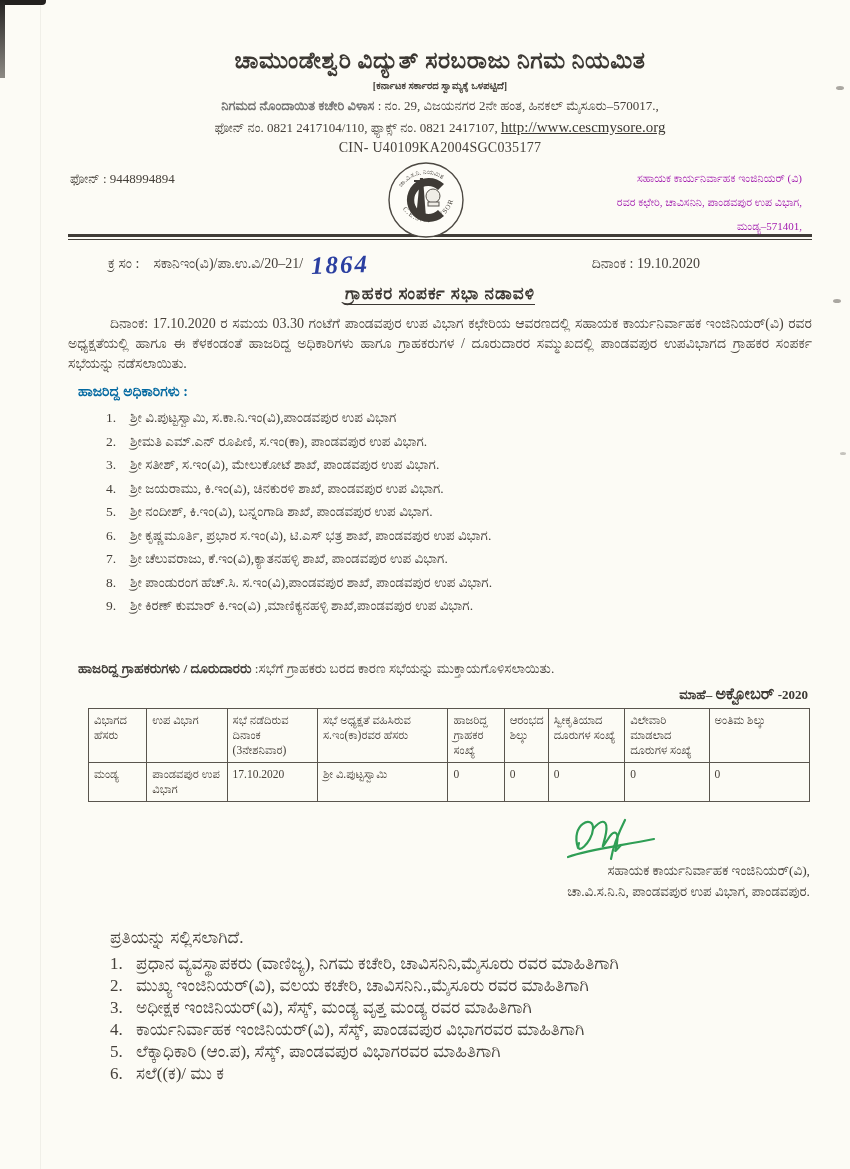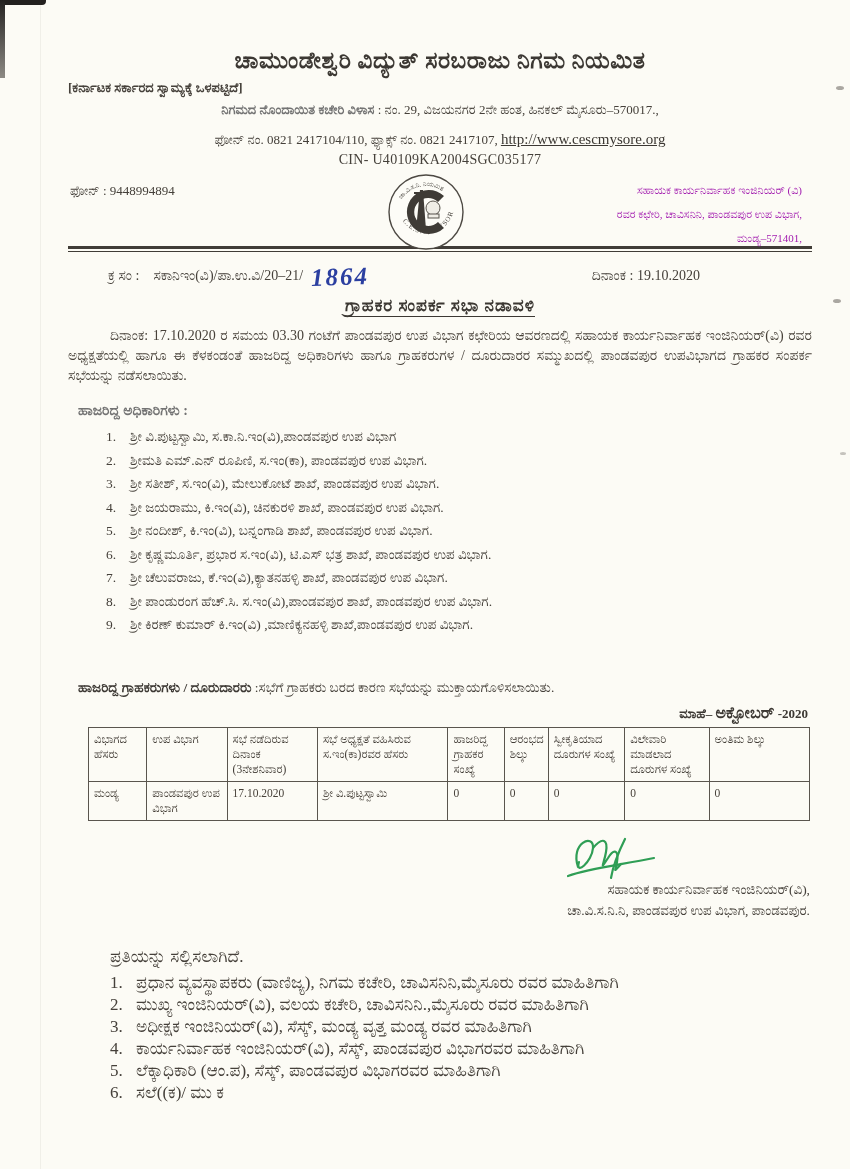--- a/index.html
+++ b/index.html
@@ -10,24 +10,24 @@
   .edge-left{position:absolute;left:0;top:0;width:5px;height:78px;background:linear-gradient(#23211f,#8d8a84);}
   .fold-line{position:absolute;left:40px;top:0;width:1px;height:1169px;background:rgba(90,85,75,0.07);}
   .mark{position:absolute;background:rgba(70,65,60,0.45);border-radius:50%;}
   .m1{left:836px;top:86px;width:8px;height:4px;}
   .m2{left:833px;top:299px;width:8px;height:4px;}
   .m3{left:840px;top:452px;width:6px;height:3px;background:rgba(70,65,60,0.3);}
 
   .content{position:absolute;left:68px;top:0;width:744px;}
 
   .org-name{margin-top:48px;text-align:center;font-size:23px;font-weight:bold;color:#3c3833;letter-spacing:0.5px;}
-  .govt-note{text-align:left;font-size:13px;font-weight:bold;margin-top:6px;}
+  .govt-note{text-align:center;font-size:10px;font-weight:bold;margin-top:6px;}
   .addr-line{text-align:center;font-size:13px;margin-top:6px;}
   .addr-line b{color:#737373;}
-  .phone-line{text-align:center;font-size:13px;margin-top:13px;}
+  .phone-line{text-align:center;font-size:13px;margin-top:5px;}
   .website{font-size:15px;text-decoration:underline;color:#3c3833;}
   .cin-line{text-align:center;font-size:14px;margin-top:4px;letter-spacing:0.3px;}
 
   .contact-row{position:relative;margin-top:8px;height:58px;}
   .contact-left{position:absolute;left:2px;top:2px;font-size:13px;line-height:26px;}
   .contact-left .email{font-size:15px;}
   .office-block{position:absolute;right:10px;top:2px;text-align:right;font-size:11px;line-height:24px;color:#a21caf;}
   .logo{position:absolute;left:318px;top:-4px;width:80px;height:80px;z-index:3;}
 
   .rule{margin-top:12px;border-top:3px solid #403c37;border-bottom:1.5px solid #403c37;height:2px;}
@@ -36,21 +36,21 @@
   .ref-left{display:flex;align-items:flex-start;}
   .ref-label{margin-right:14px;}
   .handwritten{font-family:"Liberation Serif",serif;font-style:italic;color:#2b3fa0;font-size:25px;font-weight:bold;line-height:18px;margin-left:8px;transform:rotate(-2deg);letter-spacing:2px;}
   .ref-right{padding-right:112px;}
 
   .doc-title{text-align:center;font-size:17px;font-weight:bold;color:#3c3833;margin-top:10px;}
   .doc-title span{border-bottom:1.5px solid #3c3833;padding-bottom:1px;letter-spacing:1px;}
 
   .para{margin-top:10px;font-size:14px;line-height:20px;text-align:justify;text-indent:42px;color:#474139;}
 
-  .sub-head{margin-top:17px;margin-left:10px;font-size:14px;font-weight:bold;color:#737373;}
+  .sub-head{margin-top:10px;margin-left:10px;font-size:14px;font-weight:bold;color:#0369a1;}
 
   .olist{margin-top:10px;margin-left:38px;font-size:13.5px;}
   .list-row{display:flex;margin-bottom:8.5px;line-height:15px;}
   .list-row .num{width:24px;flex:none;}
   .list-row.gap{margin-top:6px;}
 
   .cust-line{margin-top:48px;margin-left:10px;font-size:13.5px;}
   .cust-line b{color:#3c3833;}
   .month-line{text-align:right;margin-top:8px;font-size:13px;font-weight:bold;padding-right:4px;color:#3c3833;}
   .month-big{font-size:16px;}

